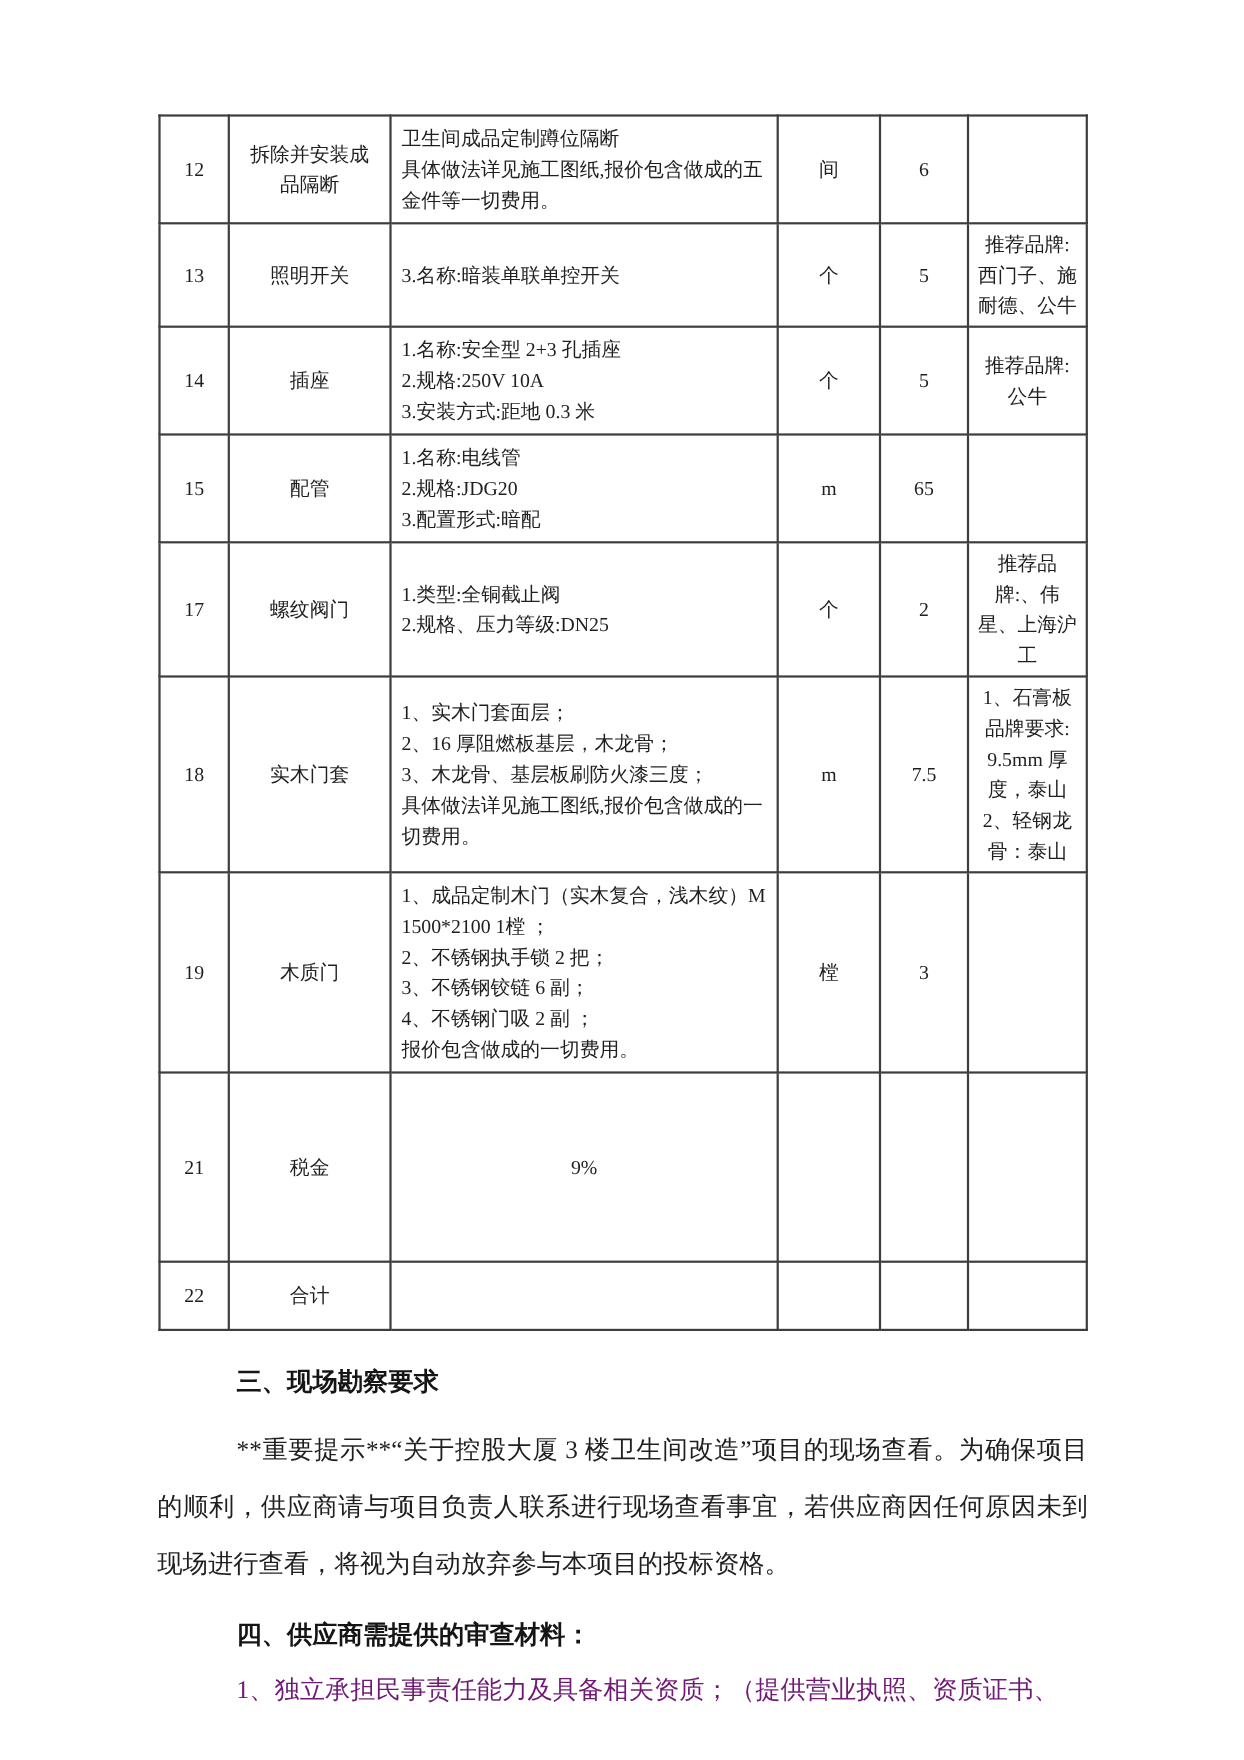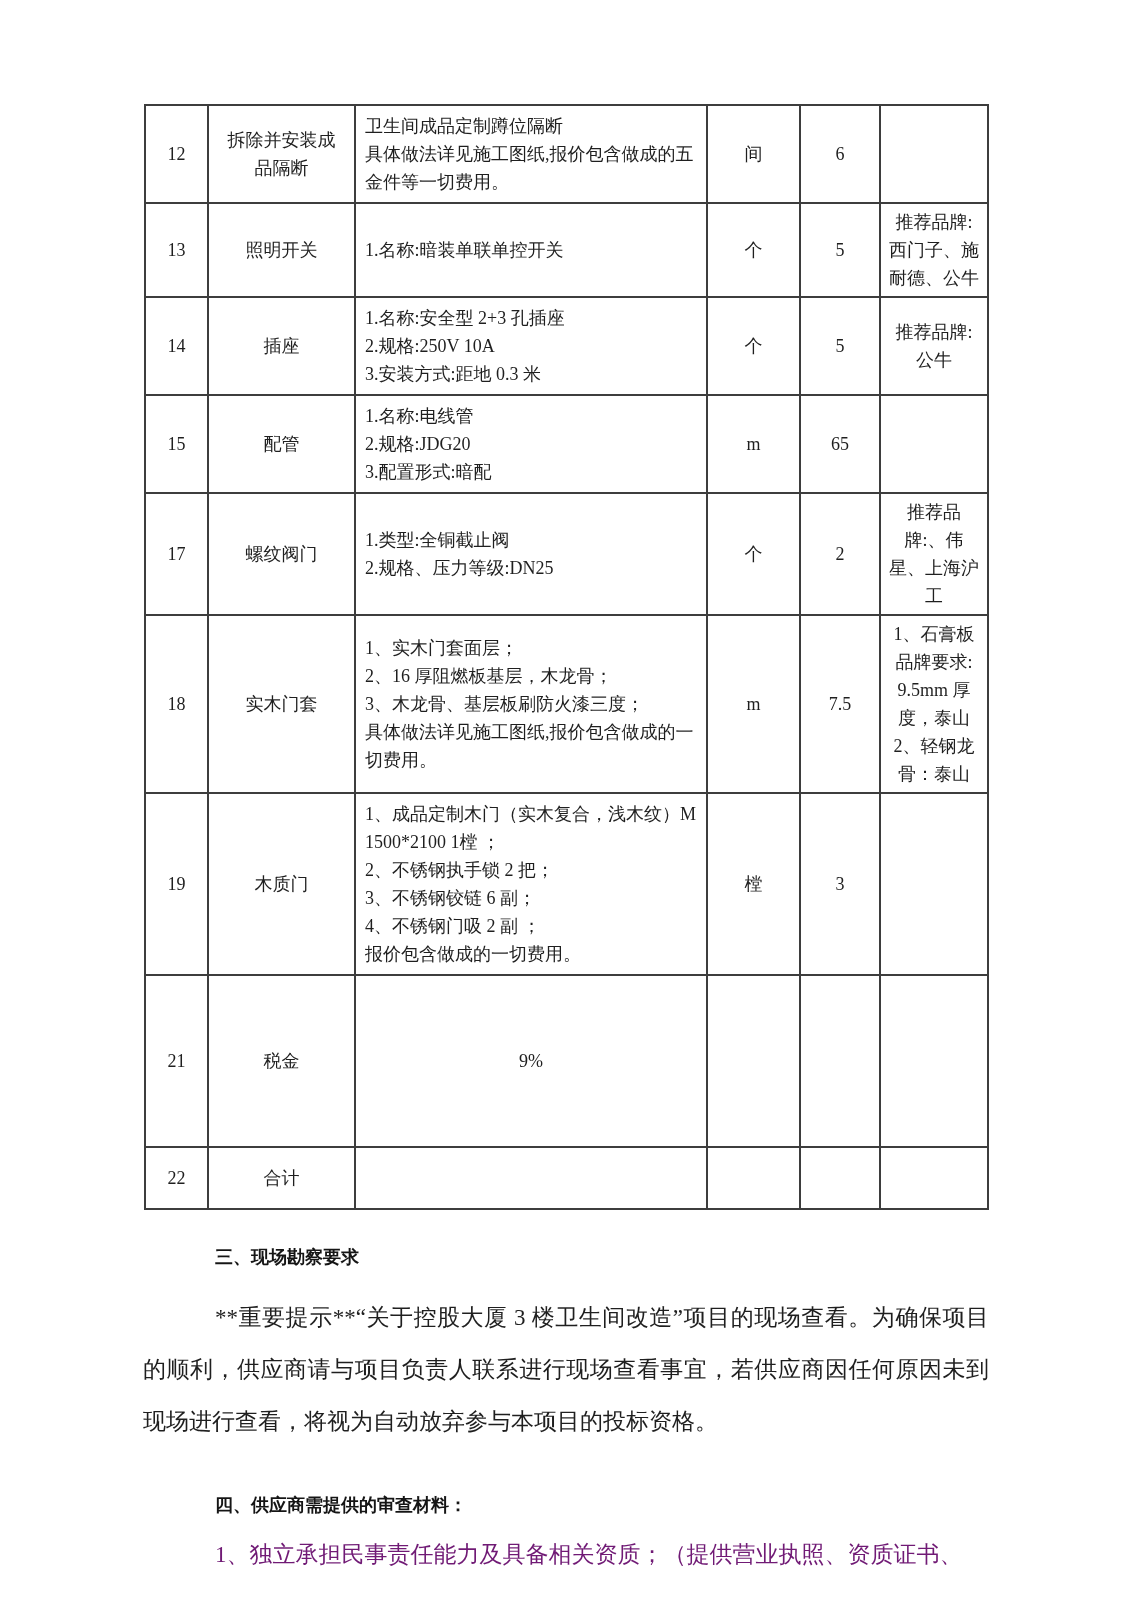--- a/index.html
+++ b/index.html
@@ -44,62 +44,62 @@
   table.spec-table tr:nth-child(6)  { height: 90px; }
   table.spec-table tr:nth-child(7)  { height: 168px; }
   table.spec-table tr:nth-child(8)  { height: 172px; }
   table.spec-table tr:nth-child(9)  { height: 44px; }
   table.spec-table tr:nth-child(10) { height: 44px; }
   table.spec-table tr:nth-child(11) { height: 28px; }
 
   .sec-heading {
     margin-top: 30px;
     padding-left: 72px;
-    font-size: 18px;
+    font-size: 23px;
     font-weight: bold;
     line-height: 34px;
     color: #151515;
   }
   .body-para {
     margin-top: 18px;
     font-size: 23px;
     line-height: 52px;
     text-align: justify;
     text-indent: 72px;
     color: #1f1f1f;
   }
   .body-line {
     margin-top: 16px;
     padding-left: 72px;
     font-size: 23px;
     line-height: 34px;
     color: #701a75;
   }
-  .sec-heading.second { margin-top: 40px; }
+  .sec-heading.second { margin-top: 22px; }
 </style>
 </head>
 <body>
 
 <div class="content">
 
   <table class="spec-table">
     <tbody>
         <tr>
           <td class="col-no">12</td>
           <td class="col-name">拆除并安装成品隔断</td>
           <td class="col-desc">卫生间成品定制蹲位隔断
 具体做法详见施工图纸,报价包含做成的五金件等一切费用。</td>
           <td class="col-unit">间</td>
           <td class="col-qty">6</td>
           <td class="col-brand"></td>
         </tr>
         <tr>
           <td class="col-no">13</td>
           <td class="col-name">照明开关</td>
-          <td class="col-desc">1.名称:暗装单联单控开关</td>
+          <td class="col-desc">3.名称:暗装单联单控开关</td>
           <td class="col-unit">个</td>
           <td class="col-qty">5</td>
           <td class="col-brand">推荐品牌:西门子、施耐德、公牛</td>
         </tr>
         <tr>
           <td class="col-no">14</td>
           <td class="col-name">插座</td>
           <td class="col-desc">1.名称:安全型 2+3 孔插座
 2.规格:250V 10A
 3.安装方式:距地 0.3 米</td>

